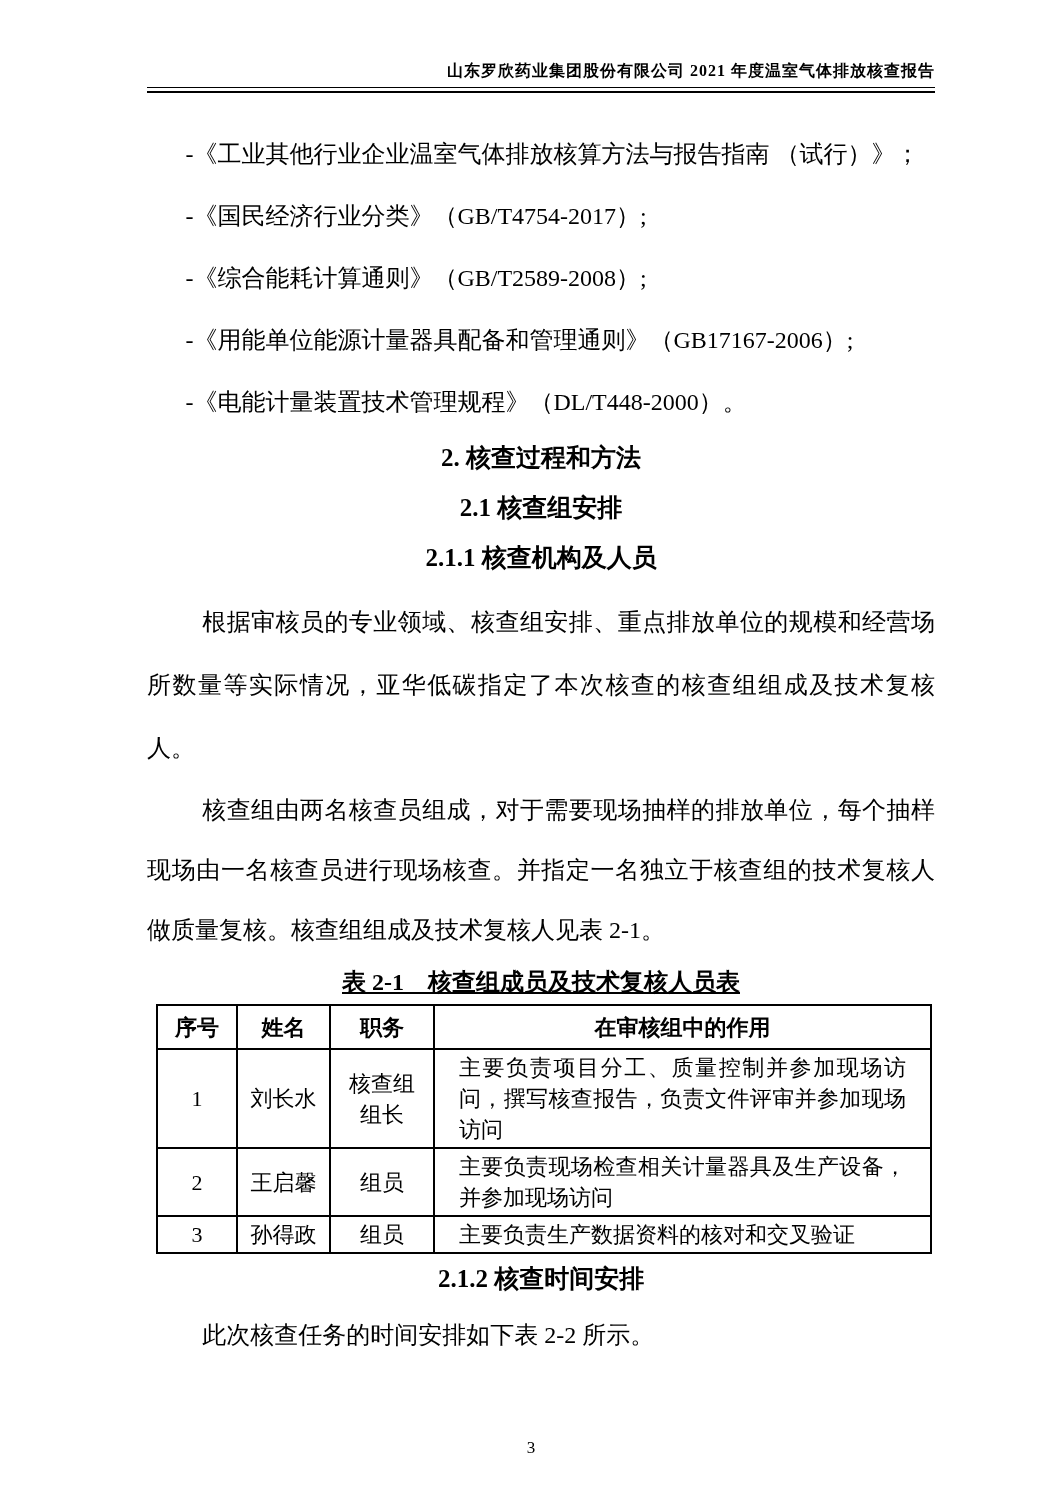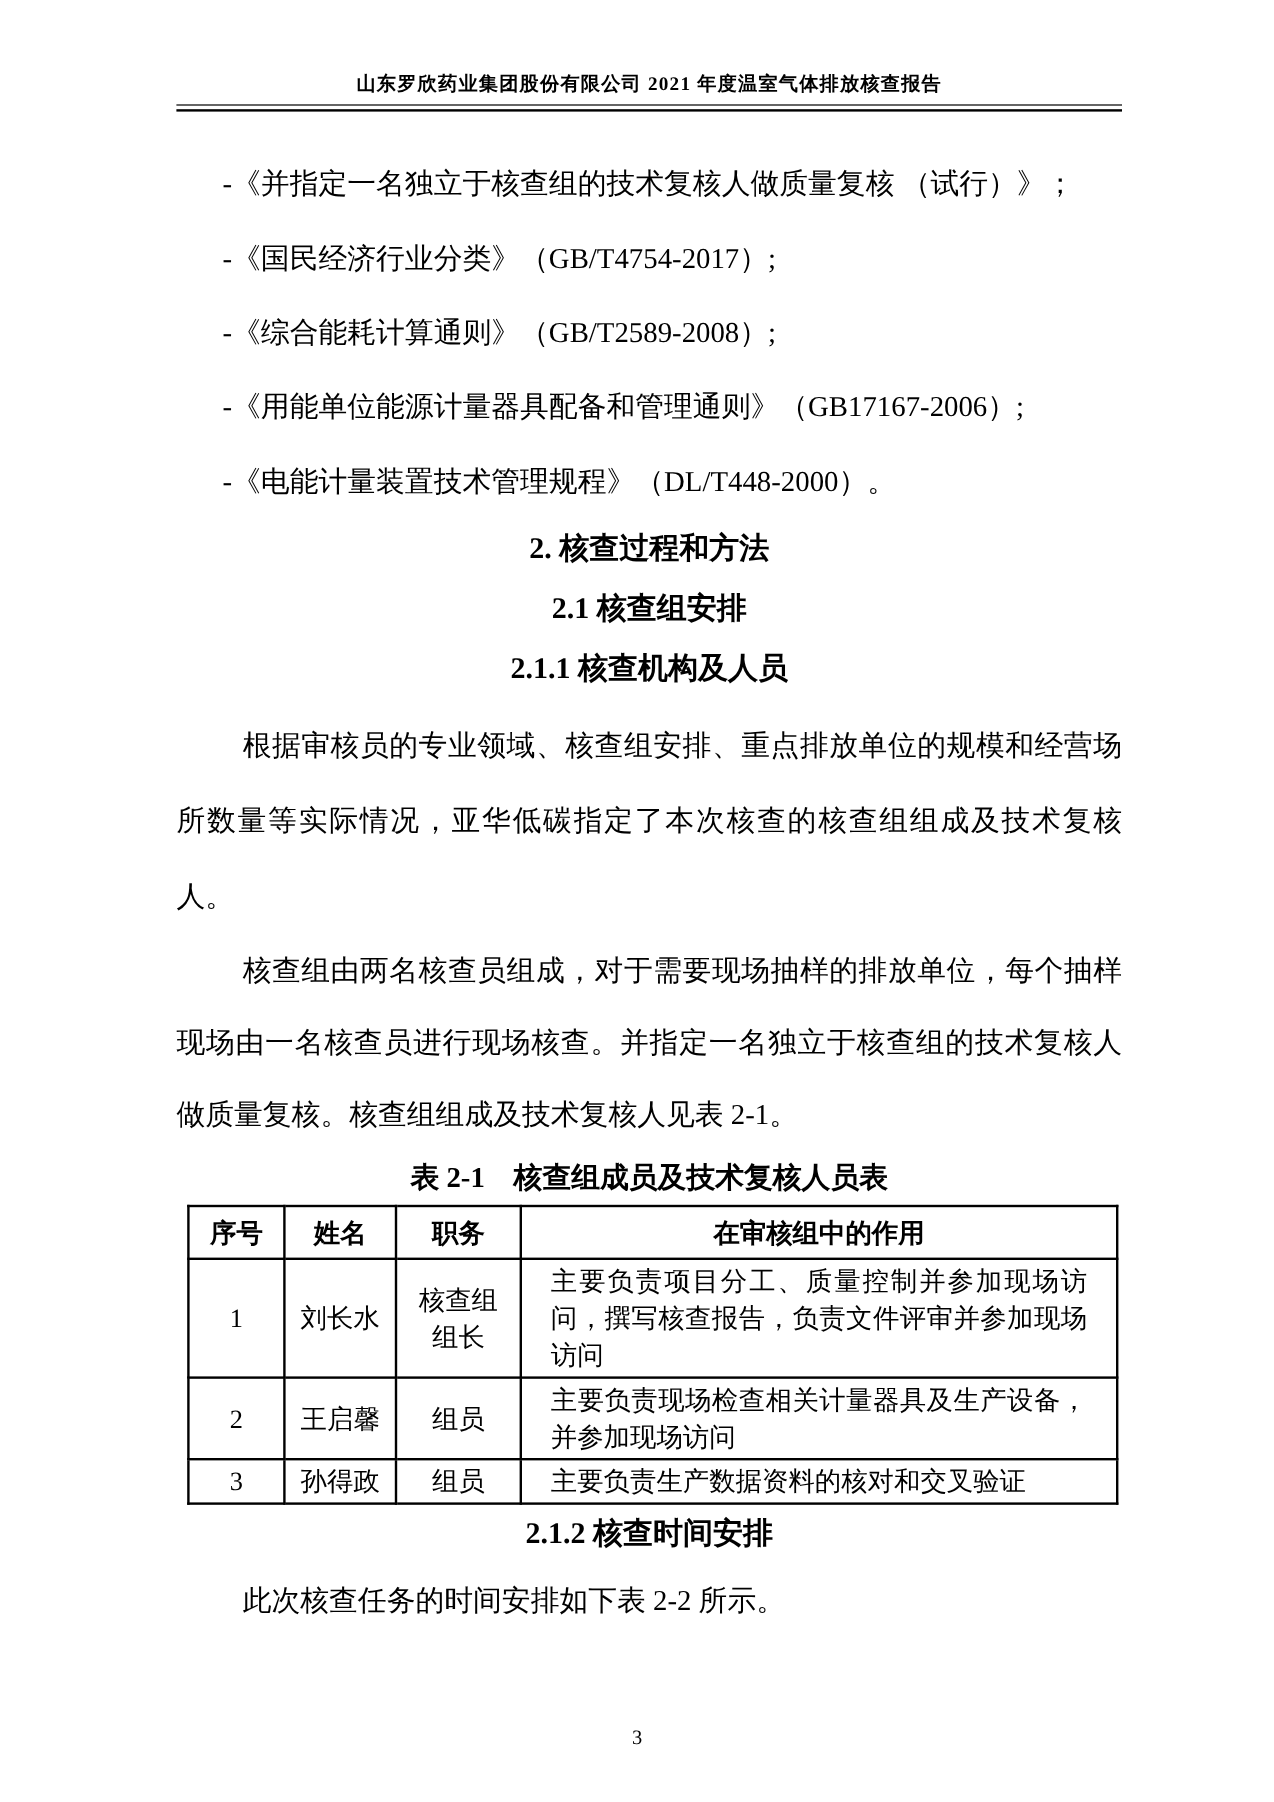--- a/index.html
+++ b/index.html
@@ -17,21 +17,21 @@
     font-family: "Liberation Serif", "DejaVu Serif", serif;
     overflow: hidden;
   }
   
   .doc-header {
     width: 788px;
     margin-left: 147px;
     padding-top: 60px;
   }
   .doc-header .header-text {
-    text-align: center;
+    text-align: right;
     font-size: 16px;
     font-weight: bold;
     line-height: 22px;
     letter-spacing: 1px;
   }
   .header-rule {
     margin-top: 5px;
     height: 3px;
     border-top: 1px solid #000;
     border-bottom: 2.5px solid #000;
@@ -63,20 +63,21 @@
   p.body.first { margin-top: 8px; }
   p.body.tight { line-height: 60px; }
   .tbl-caption {
     margin: 0;
     font-size: 24px;
     font-weight: bold;
     text-align: center;
     line-height: 44px;
     white-space: pre-wrap;
     text-indent: 0;
+    text-decoration: underline;
   }
   
   table.members {
     border-collapse: collapse;
     table-layout: fixed;
     width: 774px;
     margin-left: 9px;
     font-size: 22px;
     font-family: Liberation Serif, serif;
   }
@@ -115,21 +116,21 @@
 
 <div class="page">
 
   <div class="doc-header">
     <div class="header-text">山东罗欣药业集团股份有限公司 2021 年度温室气体排放核查报告</div>
     <div class="header-rule"></div>
   </div>
 
   <div class="content">
 
-    <p class="ref">-《并指定一名独立于核查组的技术复核人做质量复核 （试行）》；</p>
+    <p class="ref">-《工业其他行业企业温室气体排放核算方法与报告指南 （试行）》；</p>
     <p class="ref">-《国民经济行业分类》（GB/T4754-2017）;</p>
     <p class="ref">-《综合能耗计算通则》（GB/T2589-2008）;</p>
     <p class="ref">-《用能单位能源计量器具配备和管理通则》（GB17167-2006）;</p>
     <p class="ref">-《电能计量装置技术管理规程》（DL/T448-2000）。</p>
 
     <h2 class="sec">2. 核查过程和方法</h2>
 
     <h2 class="sec">2.1 核查组安排</h2>
 
     <h2 class="sec">2.1.1 核查机构及人员</h2>

